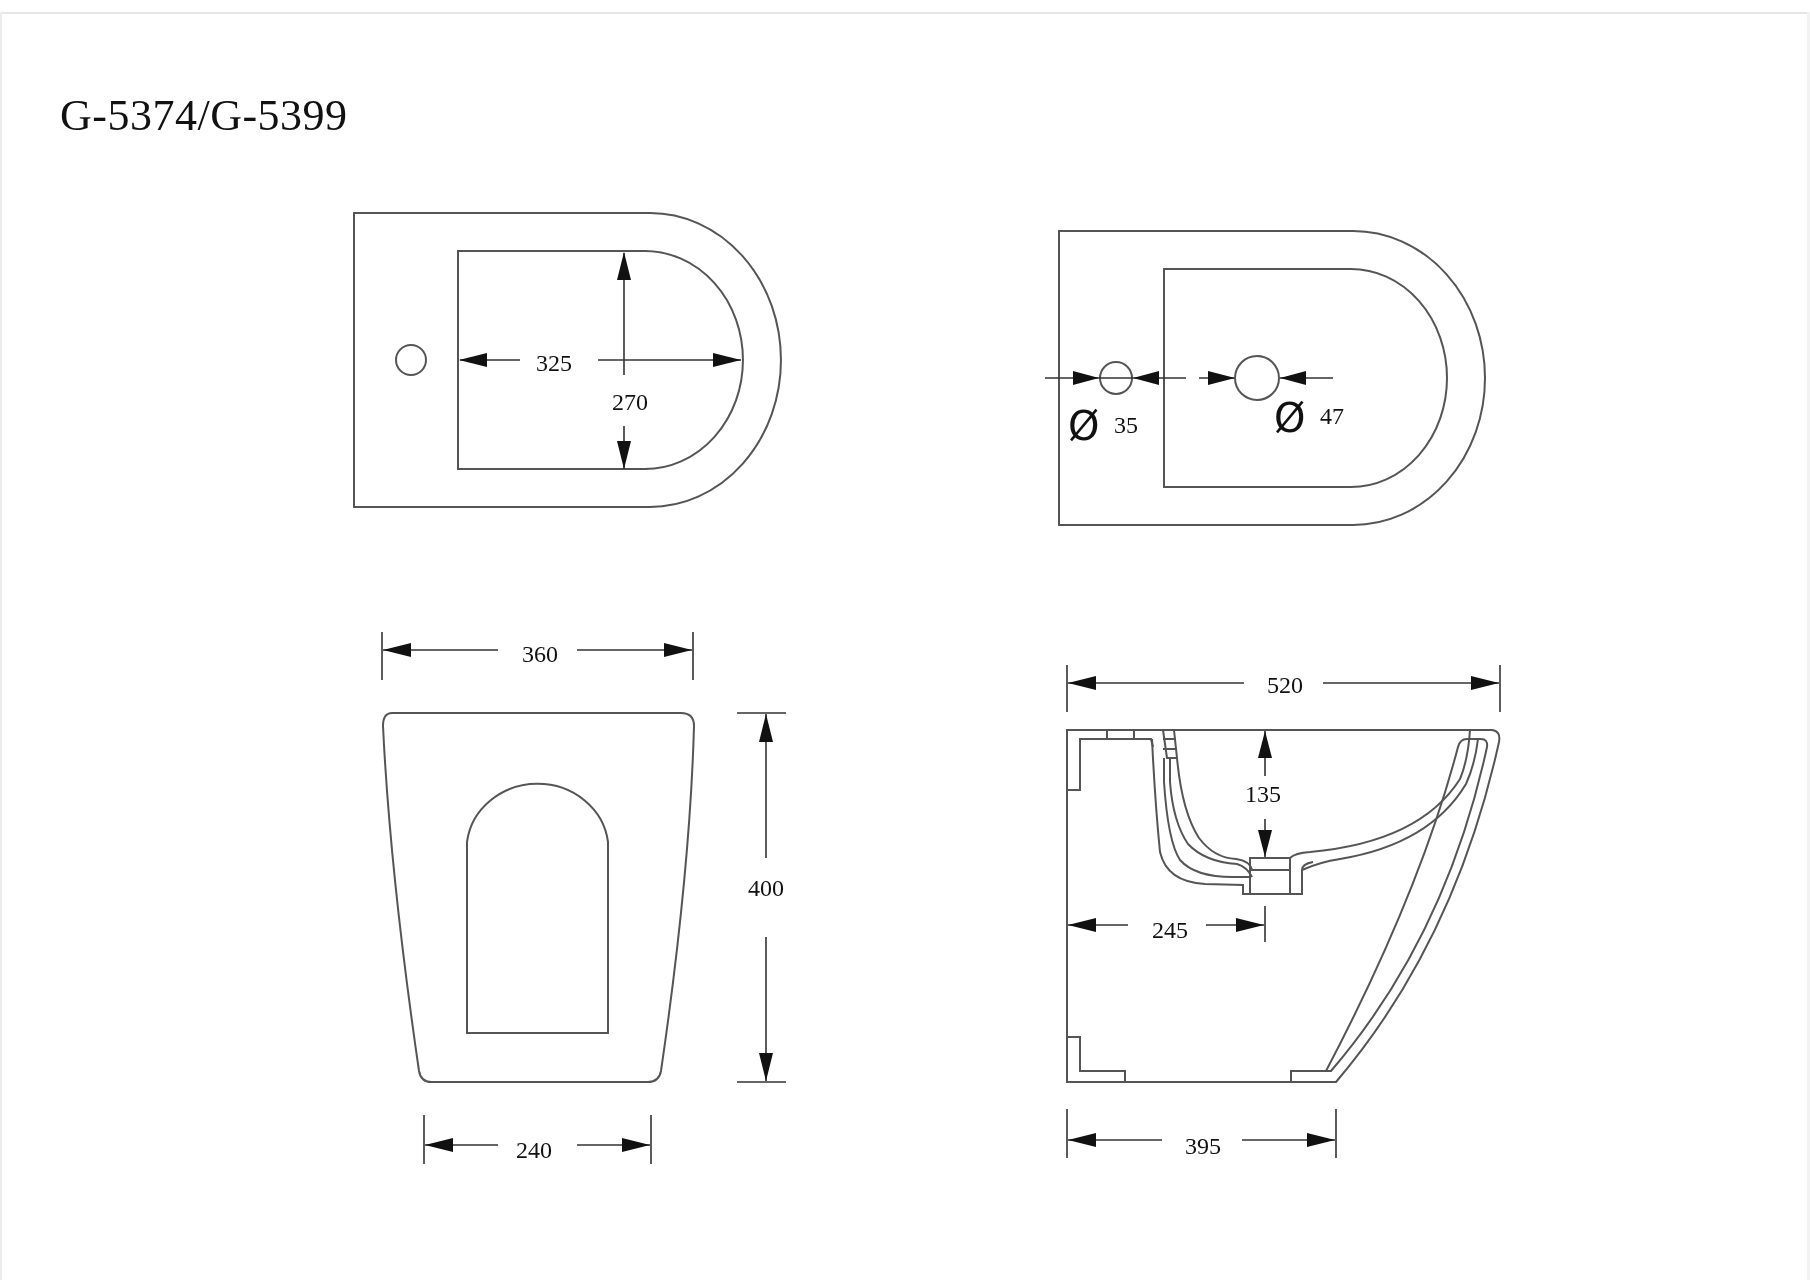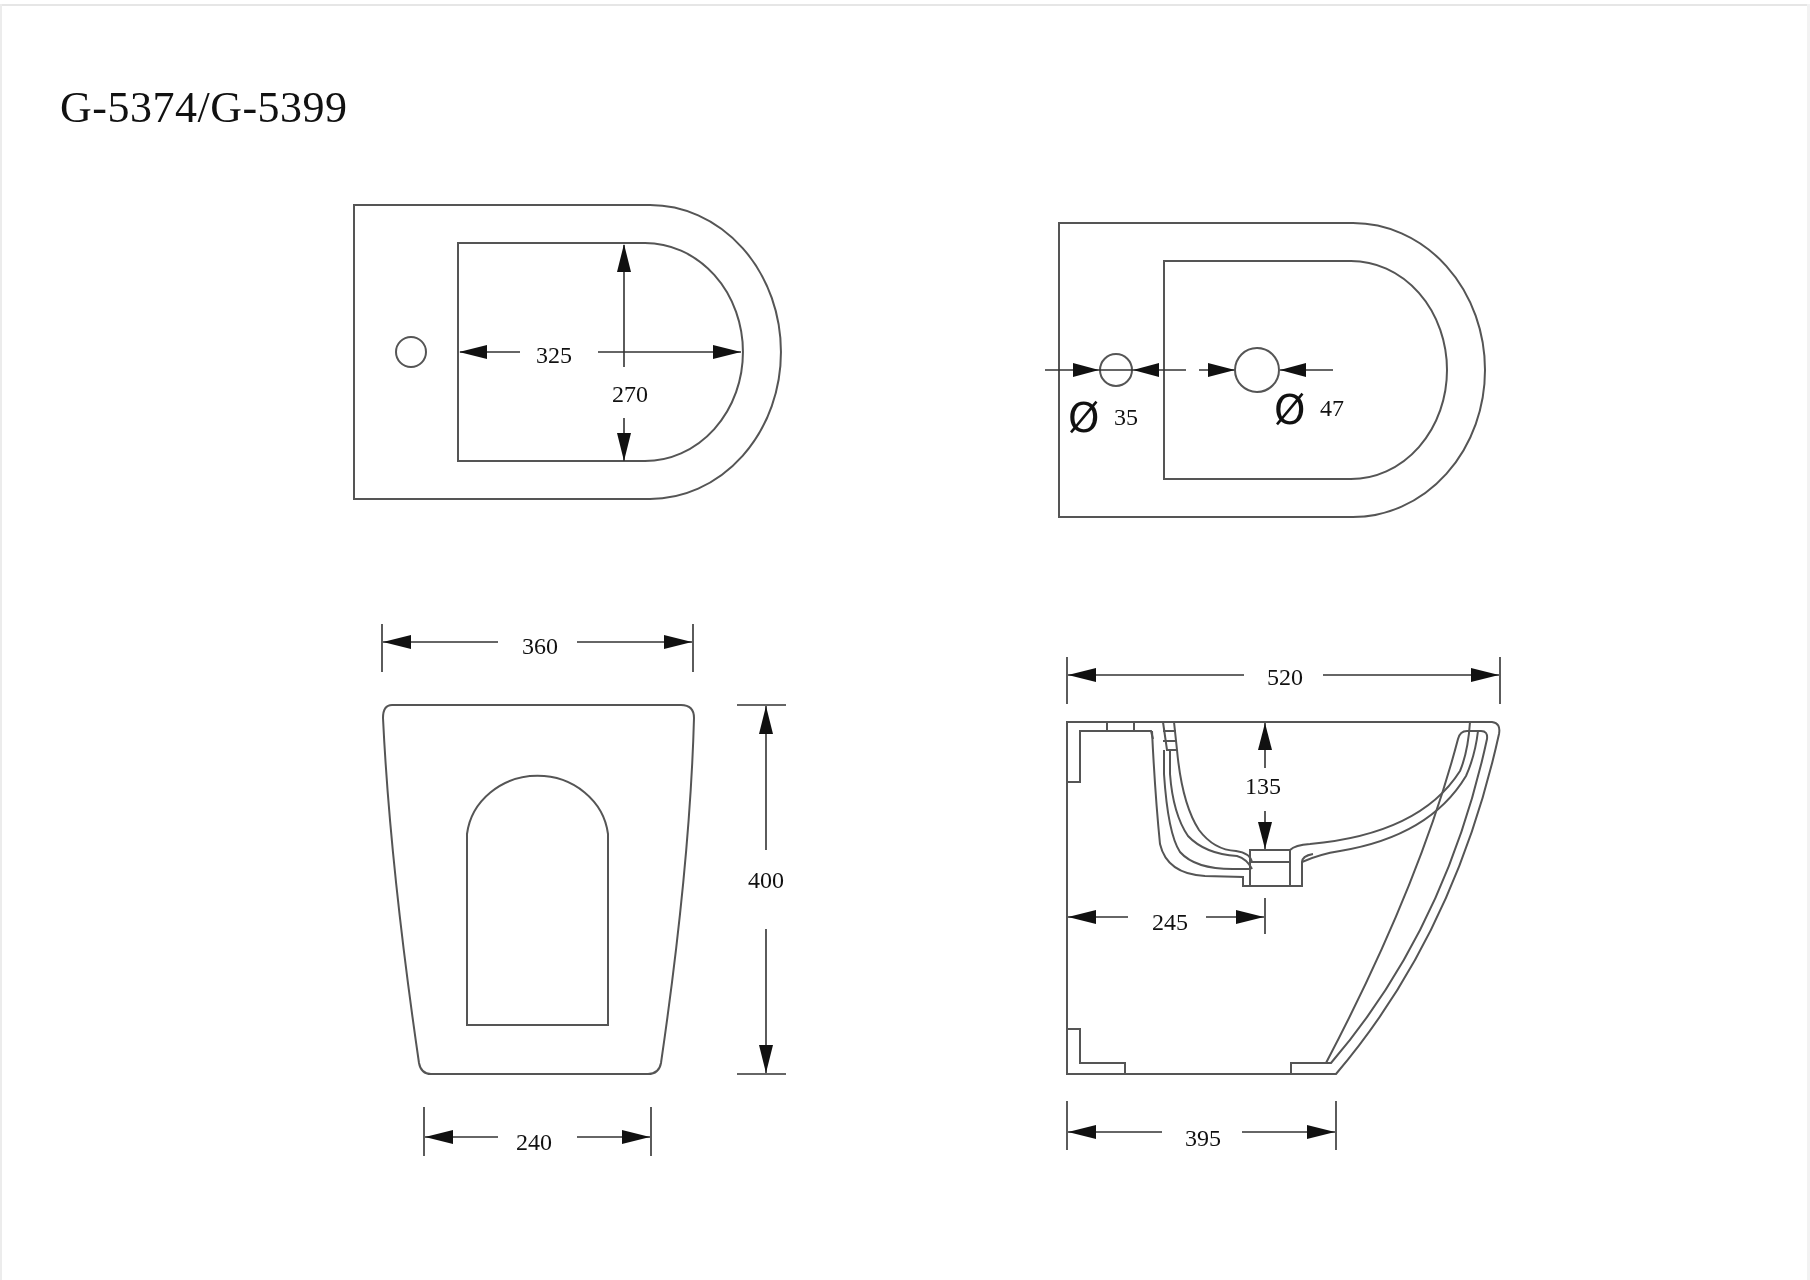--- a/index.html
+++ b/index.html
@@ -1,17 +1,17 @@
 <!DOCTYPE html>
 <html><head>
 <meta charset="utf-8">
 <style>
   html, body { margin: 0; padding: 0; background: #ffffff; }
   body { width: 1810px; height: 1280px; overflow: hidden; position: relative; font-family: "Liberation Serif", serif; }
-  .page { position: absolute; left: 0; top: 4px; width: 1810px; height: 1010px; background: #fff; }
+  .page { position: absolute; left: 0; top: 12px; width: 1810px; height: 1010px; background: #fff; }
   .page-border-top { position: absolute; left: 0; top: 0; width: 1810px; height: 2px; background: #e6e6e6; }
   .page-border-left { position: absolute; left: 0; top: 0; width: 2px; height: 1280px; background: #ececec; }
   .page-border-right { position: absolute; right: 0; top: 0; width: 3px; height: 1280px; background: #f2f2f2; }
   .title { position: absolute; left: 60px; top: 78px; font-size: 44px; color: #111; letter-spacing: 0.5px; font-family: "Liberation Serif", serif; }
   svg { position: absolute; left: 0; top: 0; }
   .ln { fill: none; stroke: #555; stroke-width: 2; }
   .dim { fill: none; stroke: #333; stroke-width: 1.6; }
   .arr { fill: #111; stroke: none; }
   .lbl { font-family: "Liberation Serif", serif; font-size: 24px; fill: #111; }
   .dia { font-family: "DejaVu Sans", sans-serif; font-size: 40px; fill: #111; }

